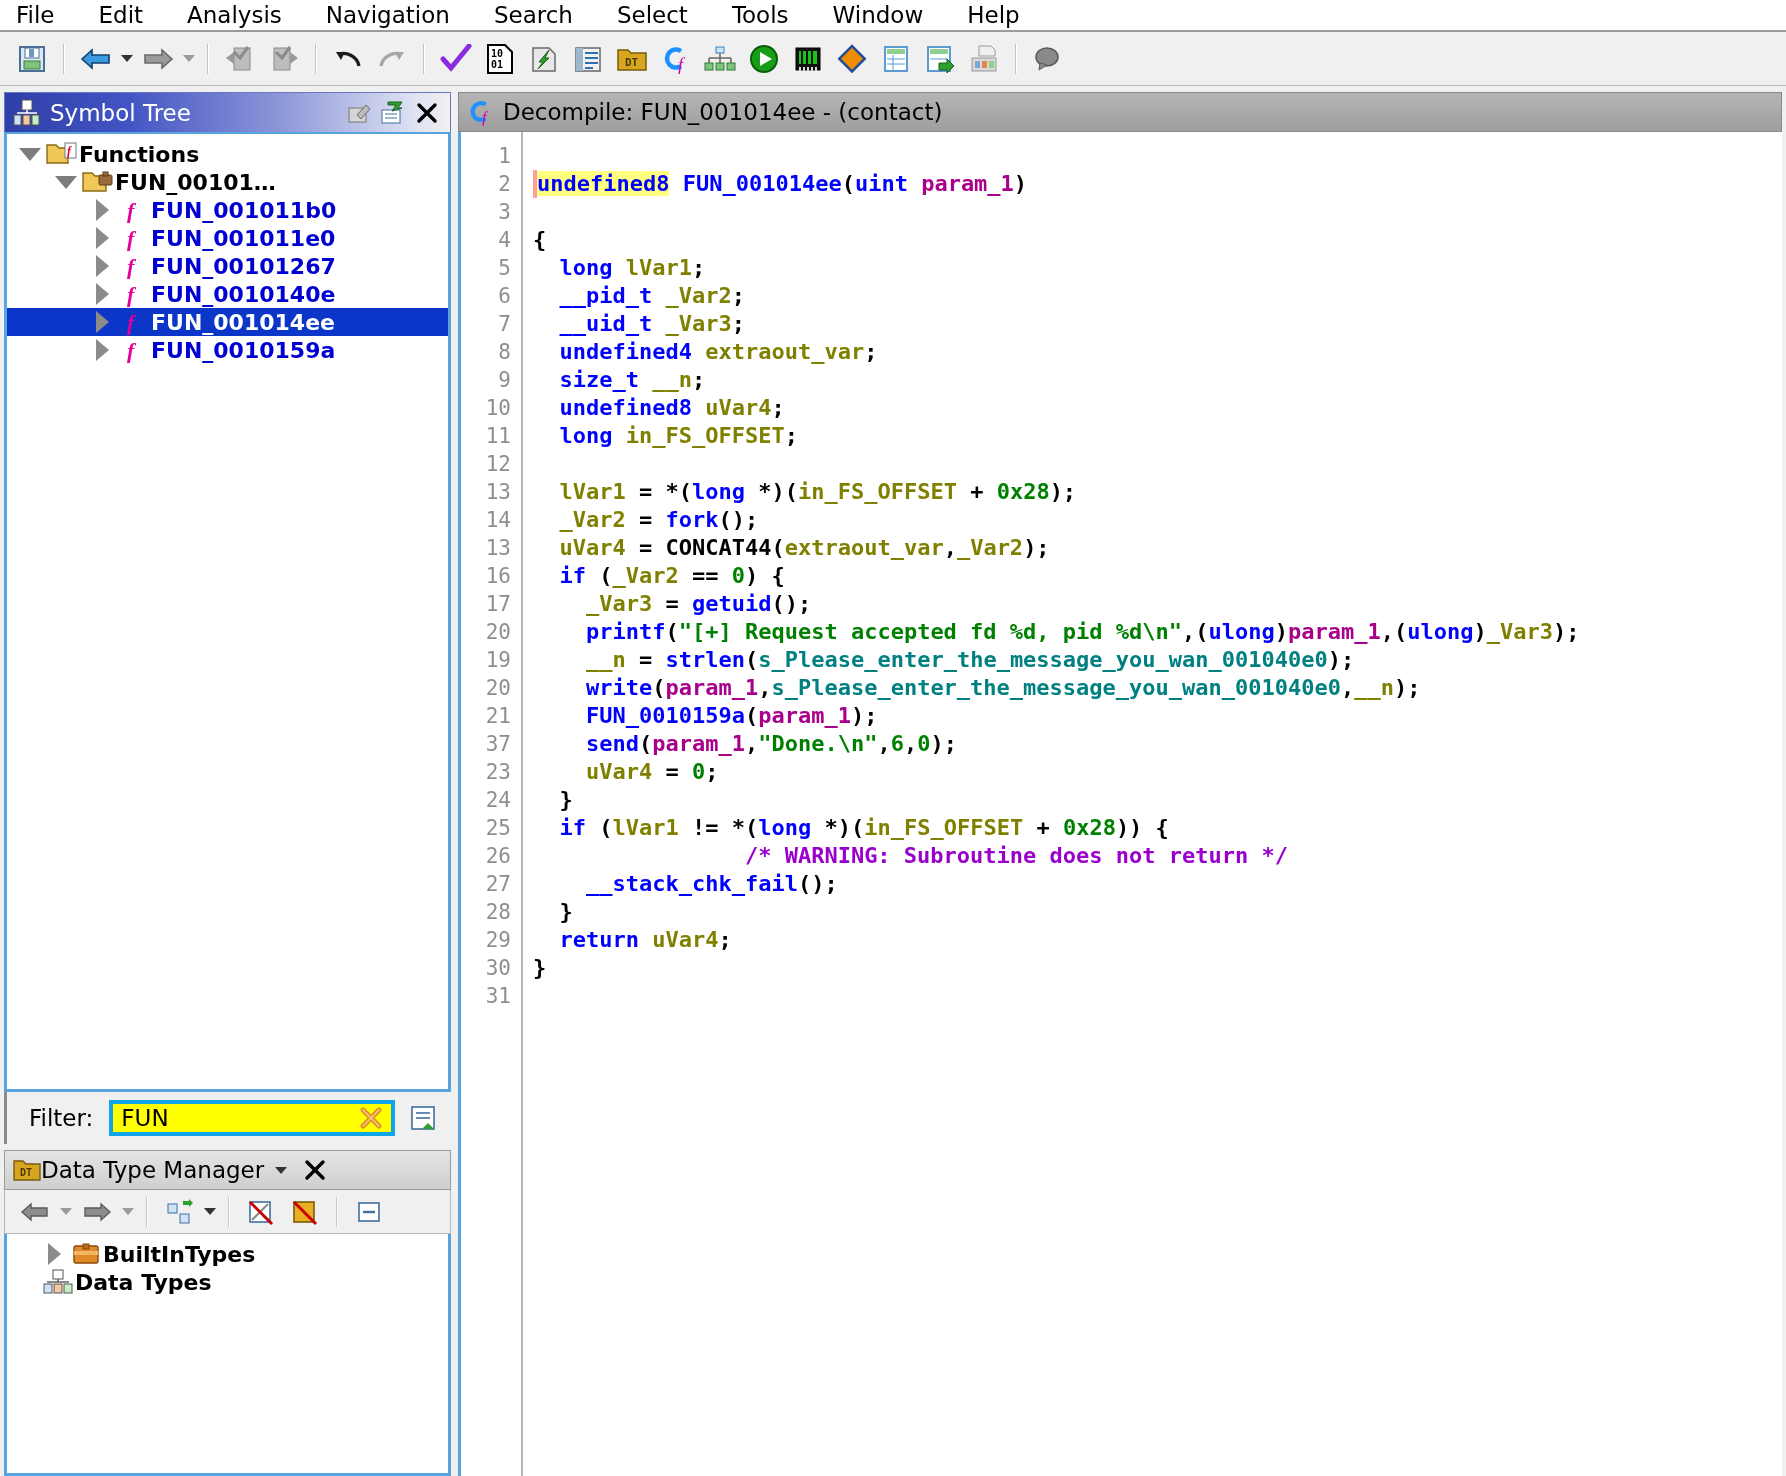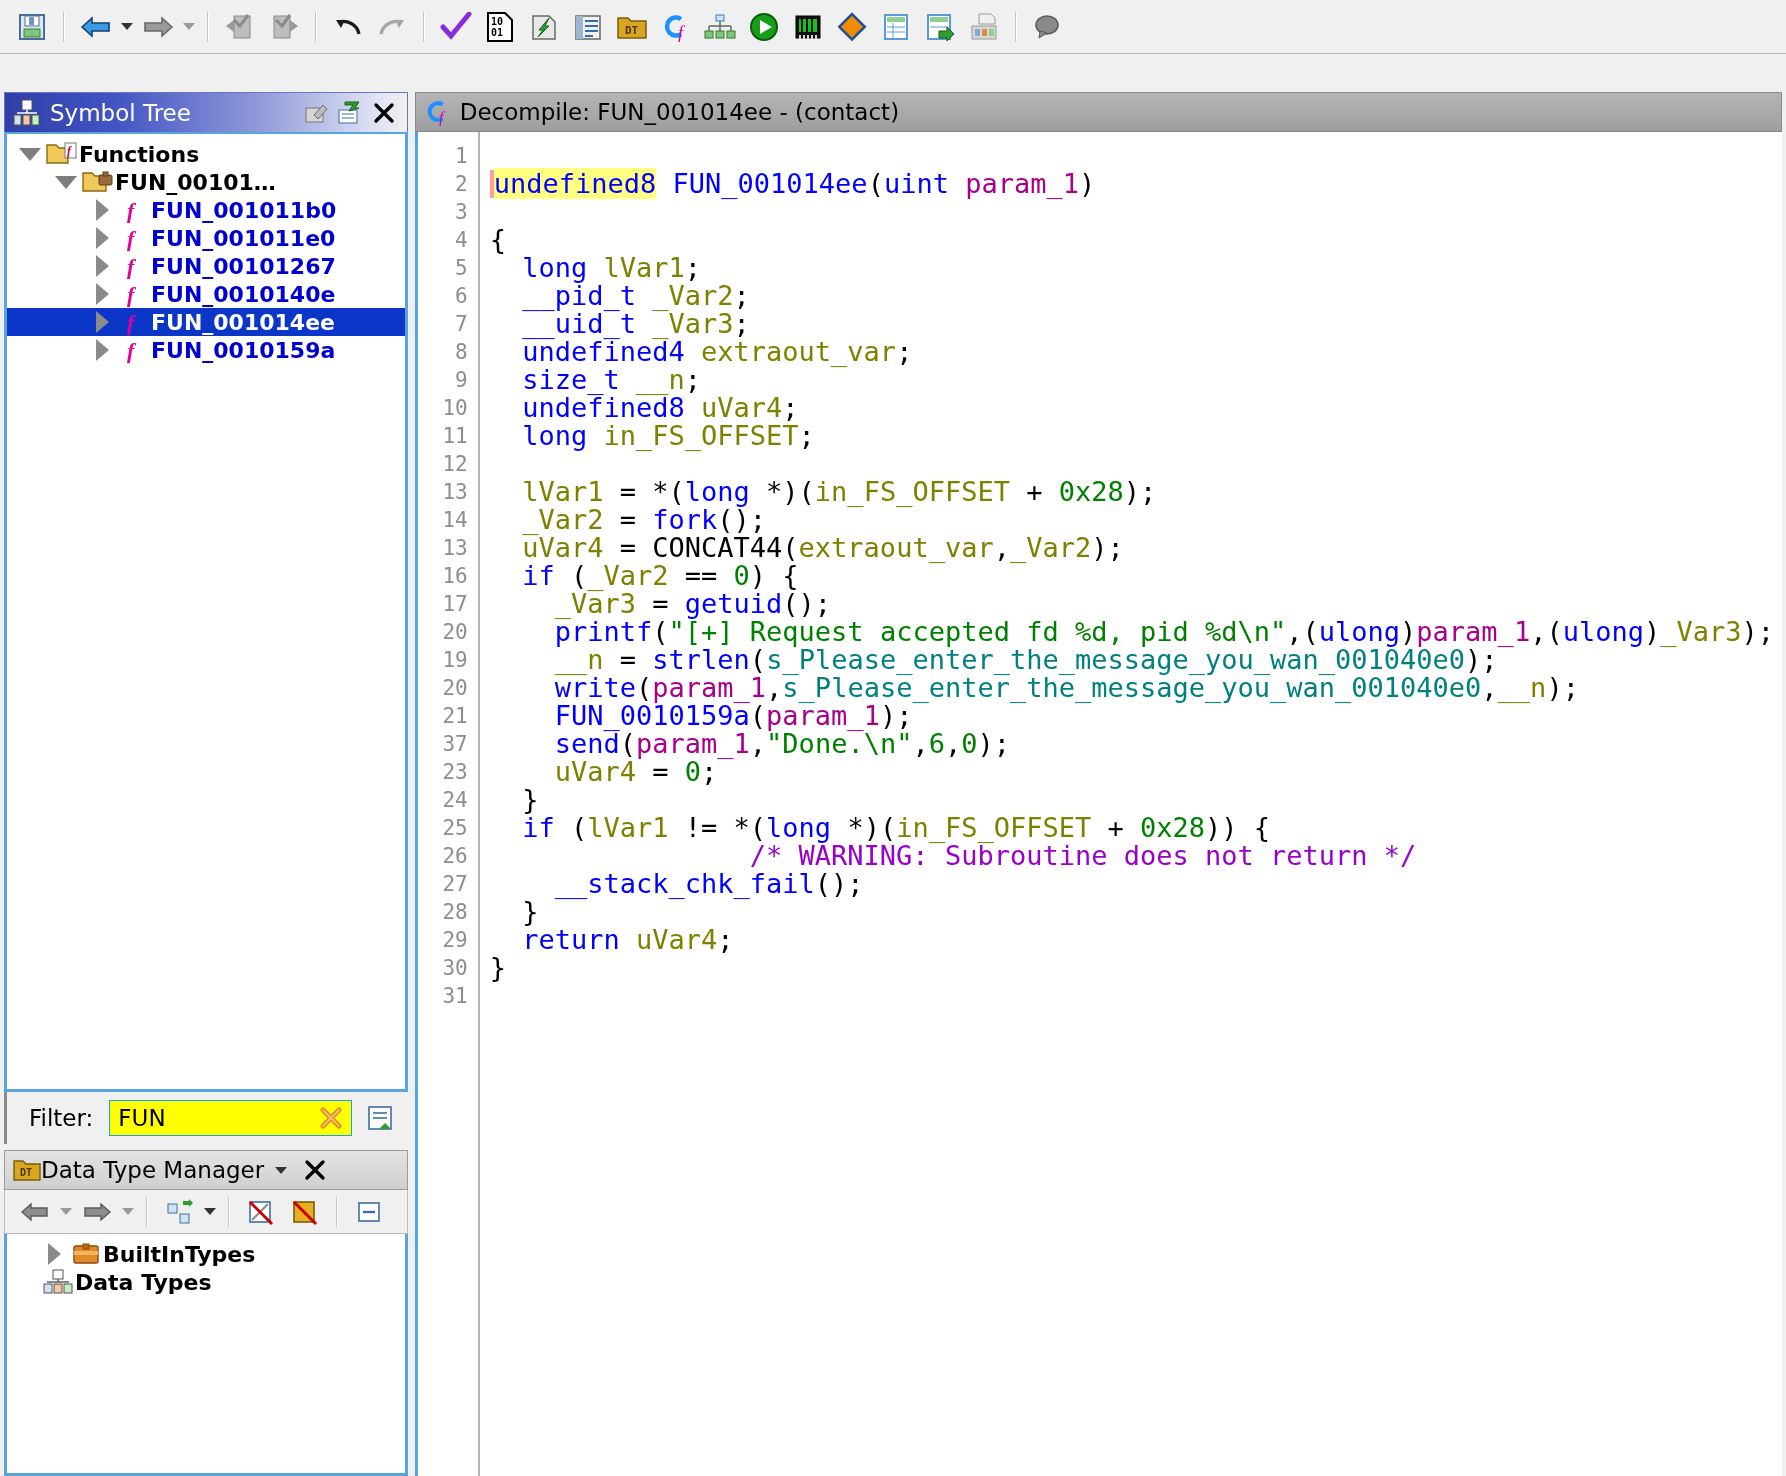--- a/index.html
+++ b/index.html
@@ -116,21 +116,21 @@
     display: flex; align-items: center;
     background: #f0f0f0;
     border-left: 3px solid #8a8a8a;
     padding-left: 22px;
   }
   .filter-label { font-size: 23px; color:#000; margin-right: 16px; }
   .filter-input {
     flex: 1;
     height: 36px;
     background: #ffff00;
-    border: 1px solid #0ea5e9;
+    border: 4px solid #0ea5e9;
     display:flex; align-items:center;
     padding: 0 8px;
     font-size: 23px;
     color: #000;
     position: relative;
   }
   .filter-input .val { flex:1; }
   .filter-after { width: 56px; display:flex; align-items:center; justify-content:center; }
 
   
@@ -169,26 +169,27 @@
     padding: 10px 10px 0 0;
     color: #8e8e8e;
     font-size: 21px;
     line-height: 28px;
     background: #ffffff;
     border-right: 2px solid #b4b4b4;
     user-select:none;
   }
   .code {
     flex:1;
-    padding: 10px 8px 0 10px;
-    font-size: 27px;
+    padding: 10px 16px 0 10px;
+    font-size: 22px;
     line-height: 28px;
     white-space: pre;
     color: #000000;
     overflow: hidden;
+    font-weight: bold;
   }
   .code .line { height: 28px; }
 
   
   .t-type { color:#0000ff; }
   .t-var  { color:#808000; }
   .t-fn   { color:#0000ff; }
   .t-kw   { color:#0000ff; }
   .t-num  { color:#008000; }
   .t-str  { color:#008000; }
@@ -200,20 +201,31 @@
   .caret-bar { display:inline-block; width:4px; background:#ff9e9e; color:transparent; }
 
   
   svg { display:block; }
 </style>
 </head>
 <body>
 
 <div id="app">
 
+  <div class="menubar" id="menubar">
+      <div class="menu-item">File</div>
+      <div class="menu-item">Edit</div>
+      <div class="menu-item">Analysis</div>
+      <div class="menu-item">Navigation</div>
+      <div class="menu-item">Search</div>
+      <div class="menu-item">Select</div>
+      <div class="menu-item">Tools</div>
+      <div class="menu-item">Window</div>
+      <div class="menu-item">Help</div>
+    </div>
 
   <div class="toolbar">
     <div class="tb-btn">
       <svg width="30" height="30" viewBox="0 0 30 30">
         <rect x="3" y="3" width="24" height="24" fill="#dce8f5" stroke="#4a6f96" stroke-width="2"></rect>
         <rect x="8" y="4" width="14" height="10" fill="#ffffff" stroke="#4a6f96"></rect>
         <rect x="12" y="5" width="5" height="8" fill="#6f97bd"></rect>
         <rect x="7" y="17" width="16" height="8" fill="#7fc47f" stroke="#3a7a3a"></rect>
       </svg>
     </div>

